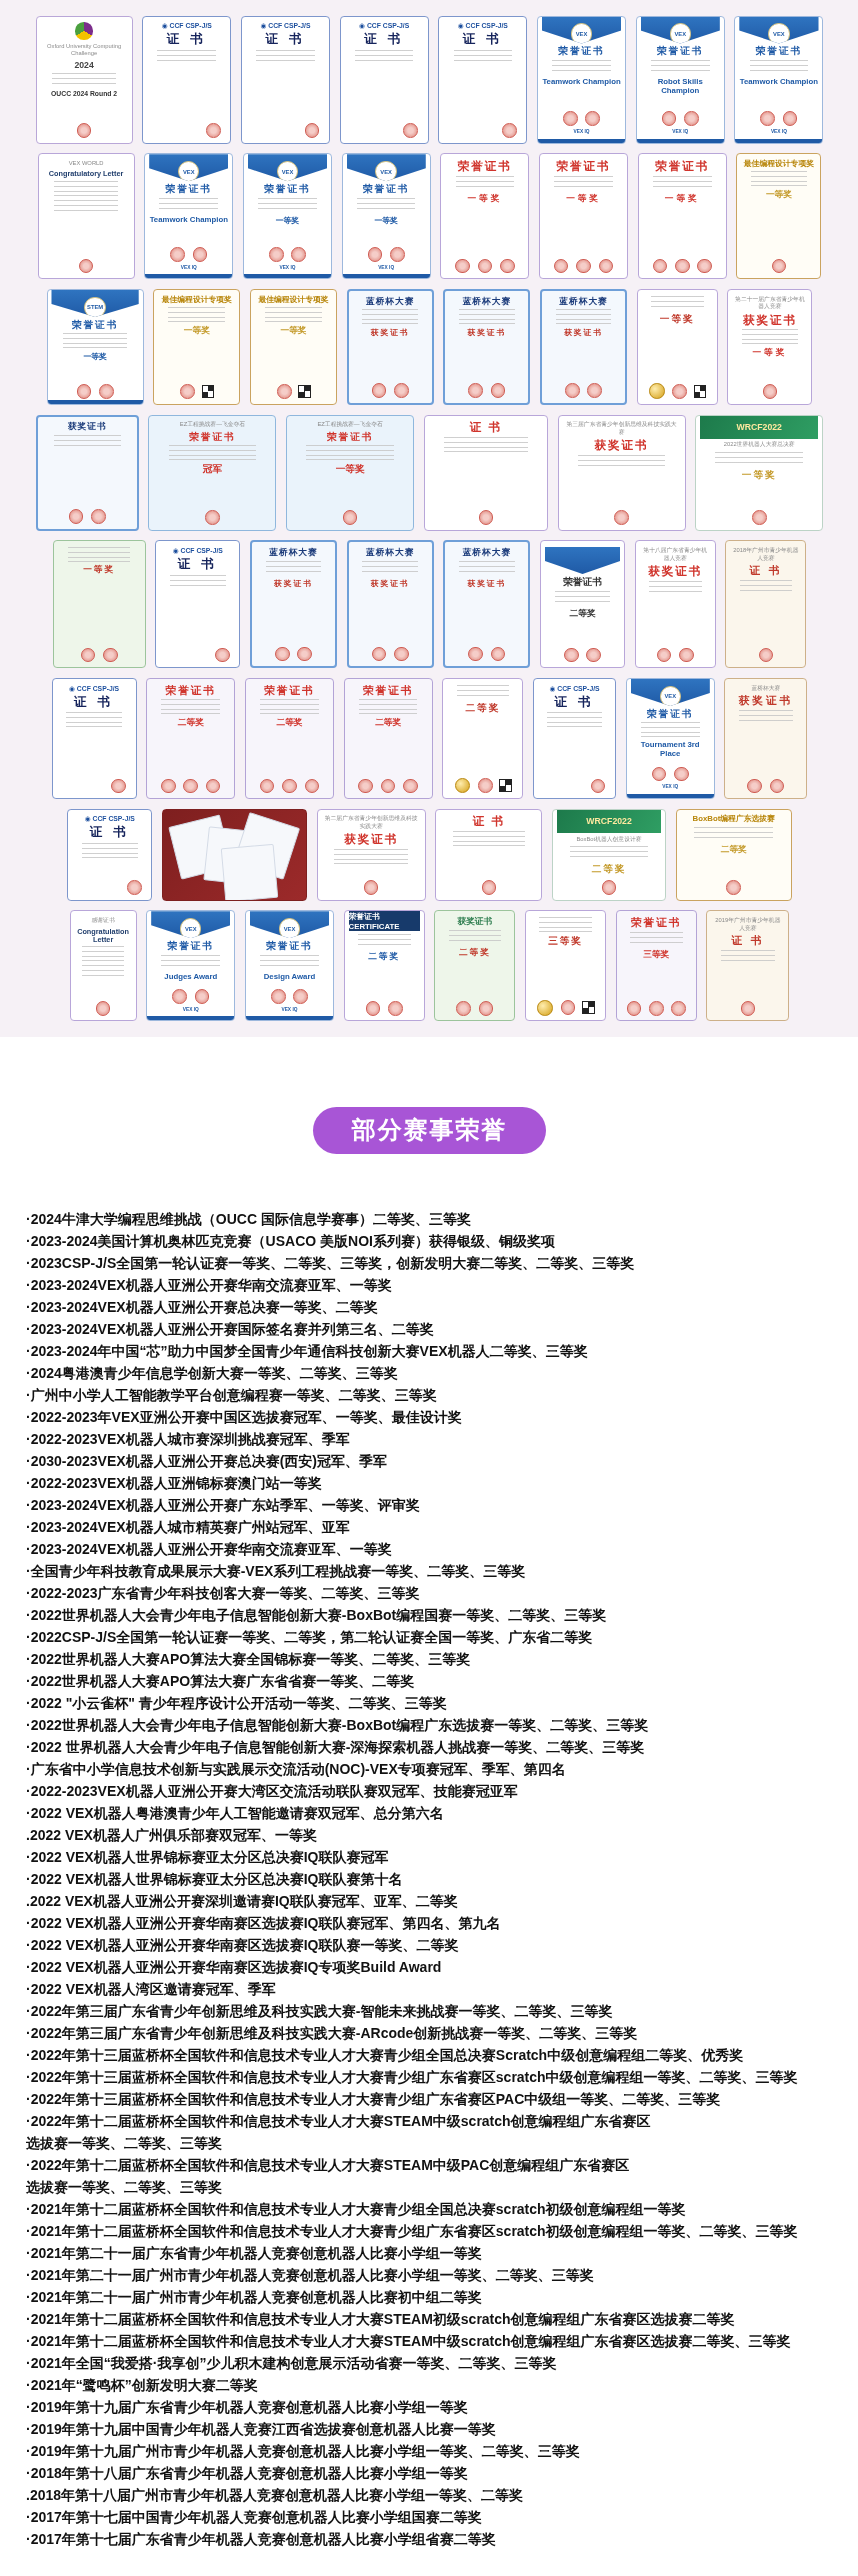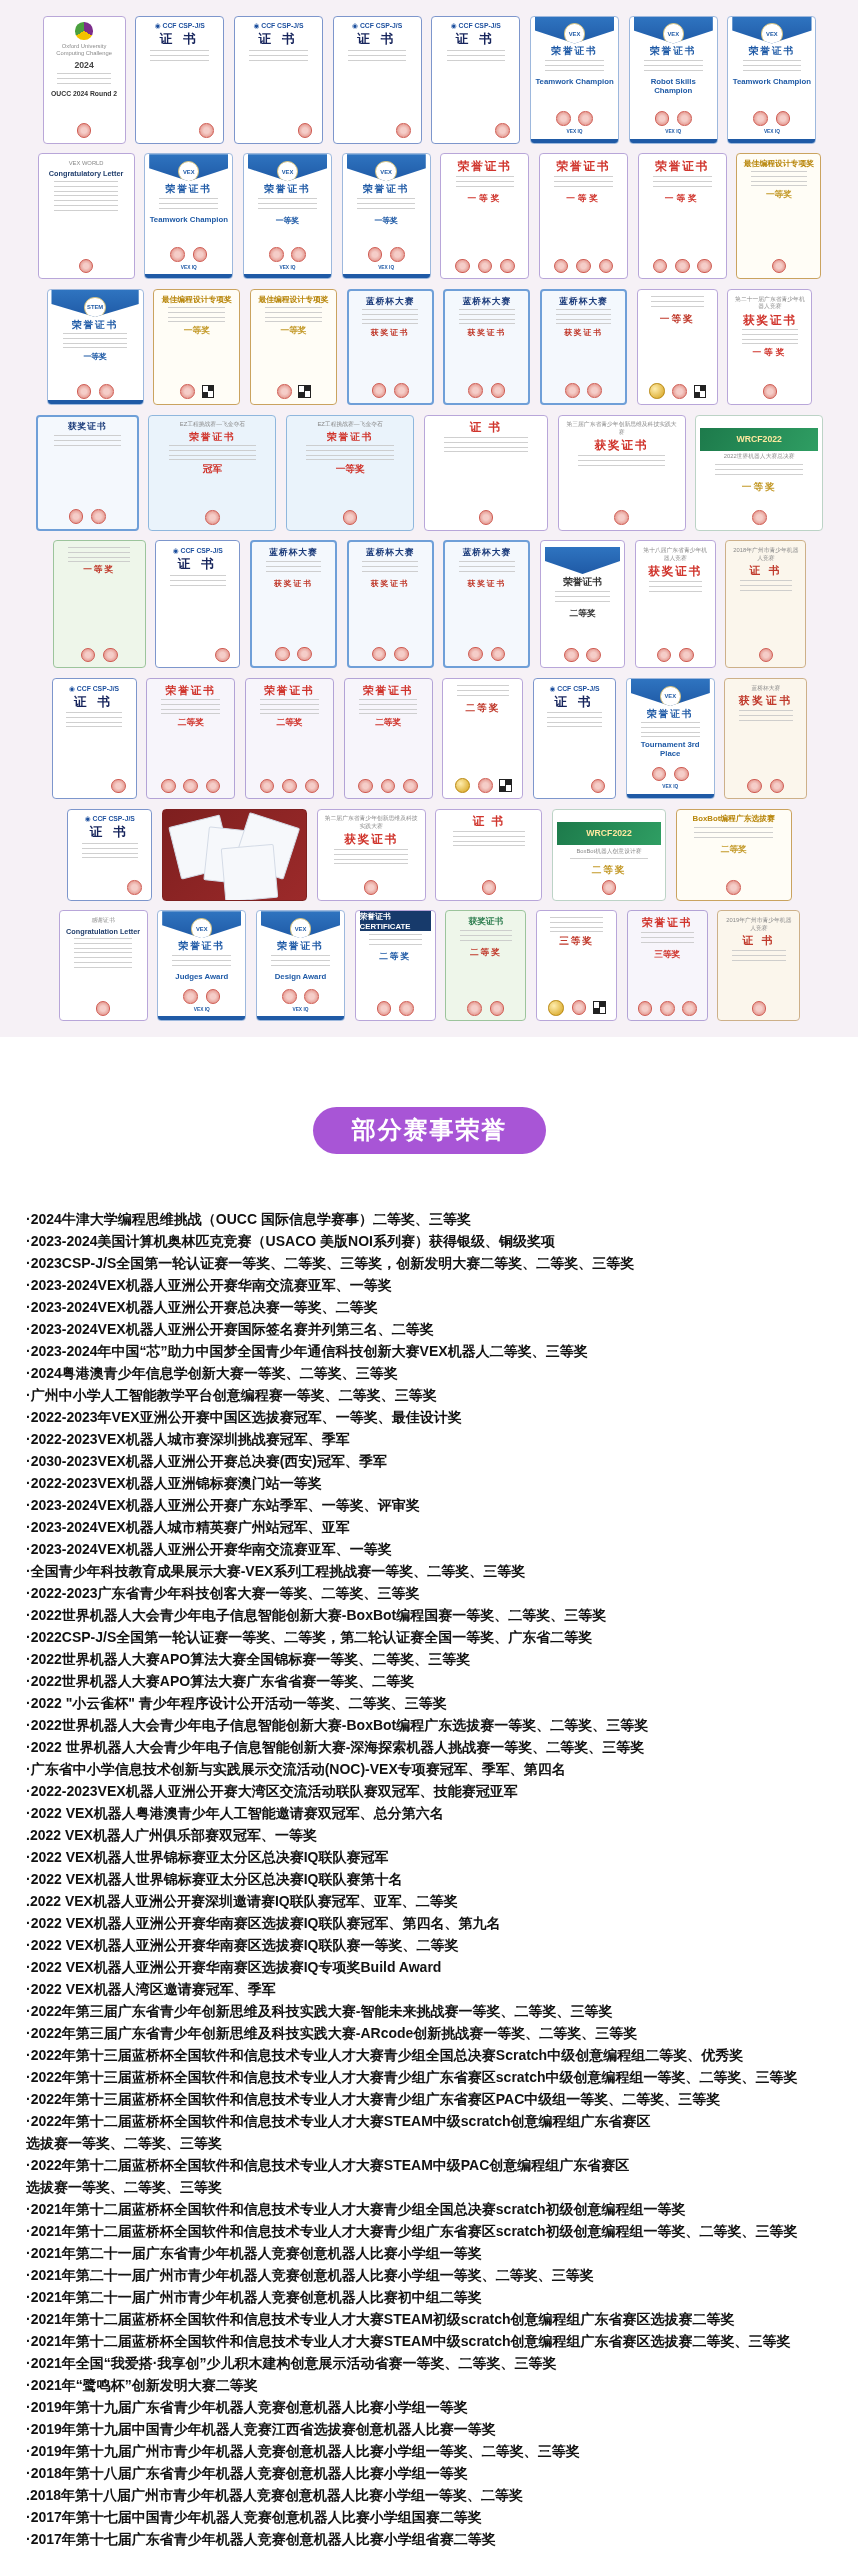--- a/index.html
+++ b/index.html
@@ -47,21 +47,21 @@
   .v-gold .award{color:#c49a2a;}
 
   .v-lanqiao{border:2.9px double #6f9fd8;background:#f4f8fd;}
   .v-lanqiao .title{color:#1a3a7a;font-size:8.7px;letter-spacing:1px;}
   .v-lanqiao .award{color:#c0392b;font-size:7.8px;letter-spacing:1.9px;}
 
   .v-green{background:#eef6ea;border-color:#9cc49c;}
   .v-green .title{color:#2e7d4f;font-size:8.7px;}
   .v-green .award{color:#c0392b;letter-spacing:1.9px;}
 
-  .v-wrcf{border-color:#bcd3c6;padding-top:12px;}
+  .v-wrcf{border-color:#bcd3c6;padding-top:0;}
   .wr-top{width:100%;height:23px;flex:none;background:linear-gradient(120deg,#1d7a4b,#2f9e63);
     color:#ffe9a0;font-size:8.7px;font-weight:700;display:flex;align-items:center;justify-content:center;}
   .v-wrcf .award{color:#c49a2a;font-size:9.7px;letter-spacing:1.9px;}
 
   .v-photo{background:linear-gradient(135deg,#7e1f1f,#9c2a2a);border-color:#7e1f1f;}
   .slip{position:absolute;width:36%;height:58%;background:#f6f8fb;border:1px solid #d4dbe6;border-radius:1.9px;}
   .sl0{left:8%;top:12%;transform:rotate(-14deg);}
   .sl1{left:30%;top:22%;transform:rotate(6deg);}
   .sl2{left:54%;top:10%;transform:rotate(18deg);}
   .sl3{left:42%;top:40%;transform:rotate(-5deg);}
@@ -102,21 +102,21 @@
 
   
   .honors{padding:54px 13px 23px 26px;}
   .honor-line{font-size:14px;line-height:22px;font-weight:700;color:#121212;white-space:nowrap;}
 </style>
 </head>
 <body>
 
 <div class="collage" style="background: rgb(246, 241, 246);">
     <div class="cert-row" style="height: 128px;">
-      <div class="cert v-oucc" style="width: 83px;">
+      <div class="cert v-oucc" style="width: 97px;">
         <span class="oucc-logo"></span>
         <div class="sub">Oxford University Computing Challenge</div>
         <div class="title">2024</div>
         <div class="lines"></div>
         <div class="award">OUCC 2024 Round 2</div>
         <div class="seals">
           <span class="seal"></span>
         </div>
       </div>
       <div class="cert v-ccf" style="width: 89px;">
@@ -600,21 +600,21 @@
       <div class="cert v-gold" style="width: 116px;">
         <div class="title">BoxBot编程广东选拔赛</div>
         <div class="lines"></div>
         <div class="award">二等奖</div>
         <div class="seals">
           <span class="seal"></span>
         </div>
       </div>
     </div>
     <div class="cert-row" style="height: 111px;">
-      <div class="cert v-letter" style="width: 89px;">
+      <div class="cert v-letter" style="width: 67px;">
         <div class="sub">感谢证书</div>
         <div class="title">Congratulation Letter</div>
         <div class="lines"></div>
         <div class="seals">
           <span class="seal"></span>
         </div>
       </div>
       <div class="cert v-vex" style="width: 89px;">
         <div class="vx-top">
           <span class="vx-badge">VEX</span>

